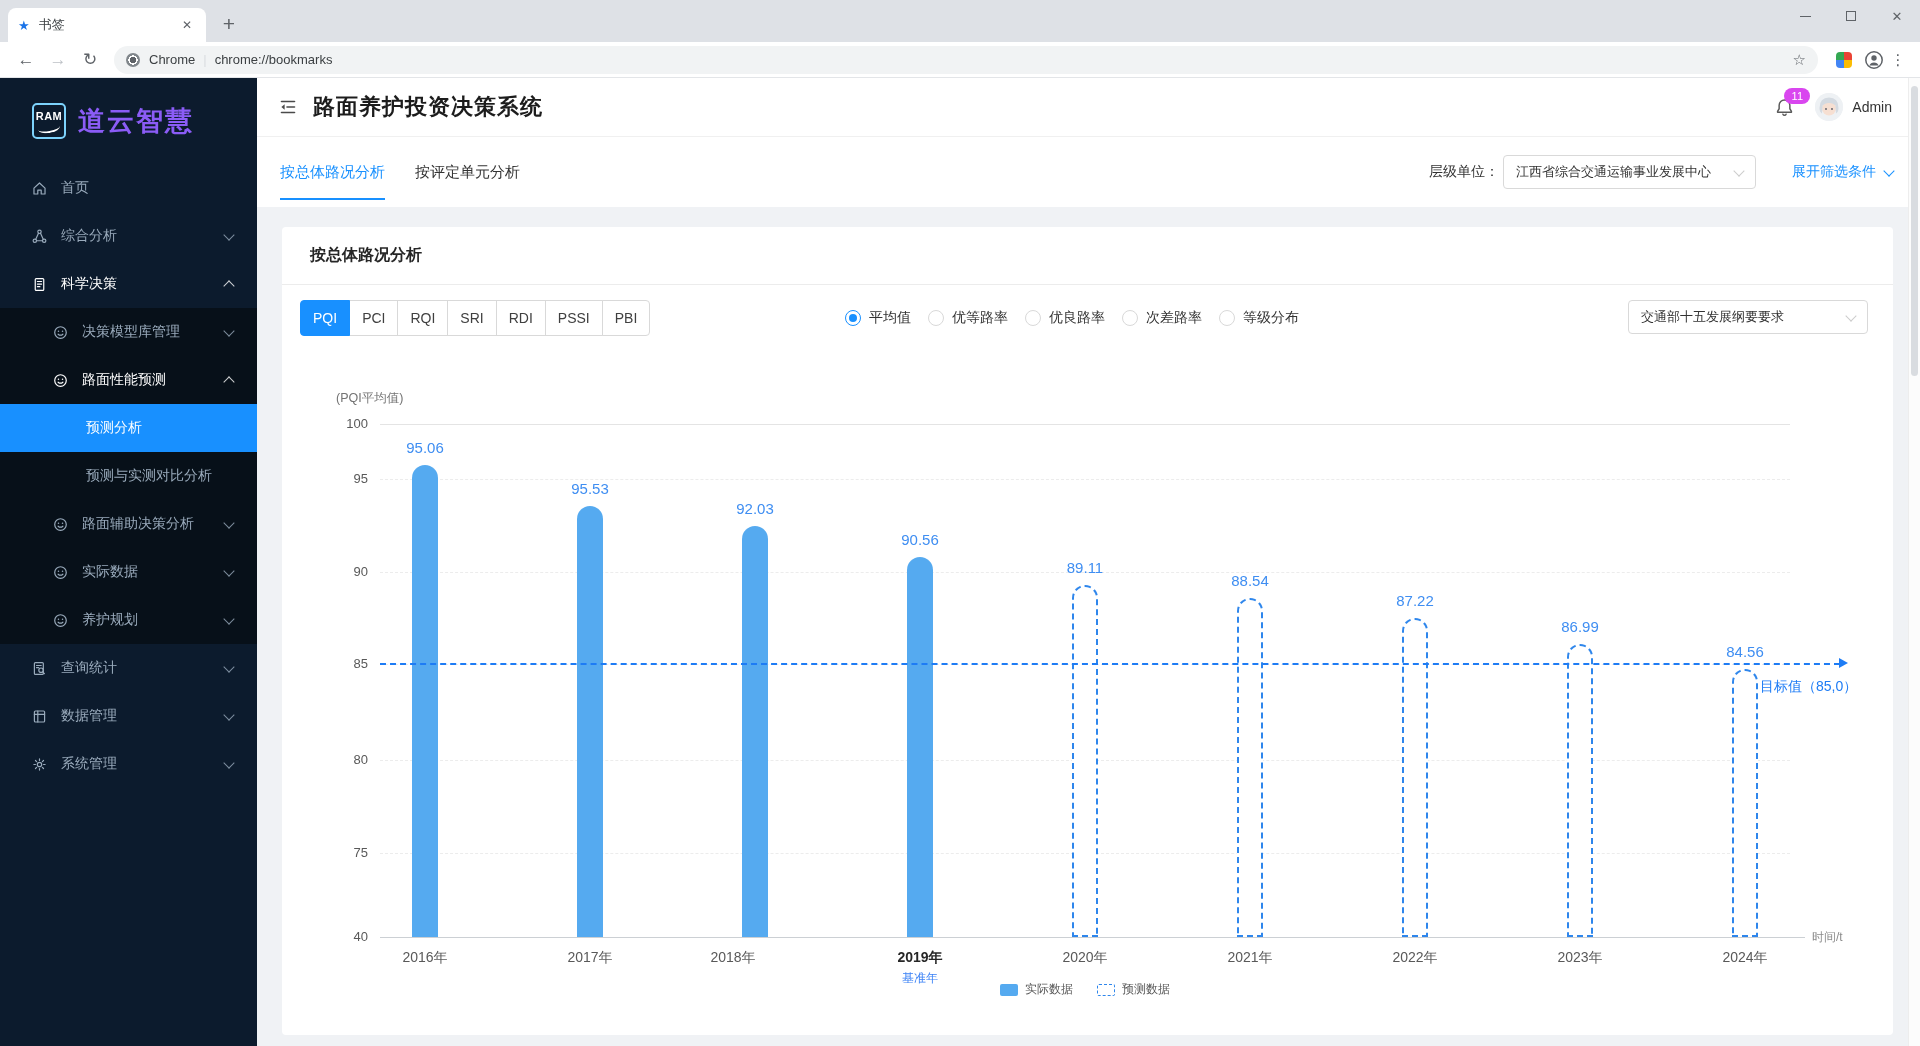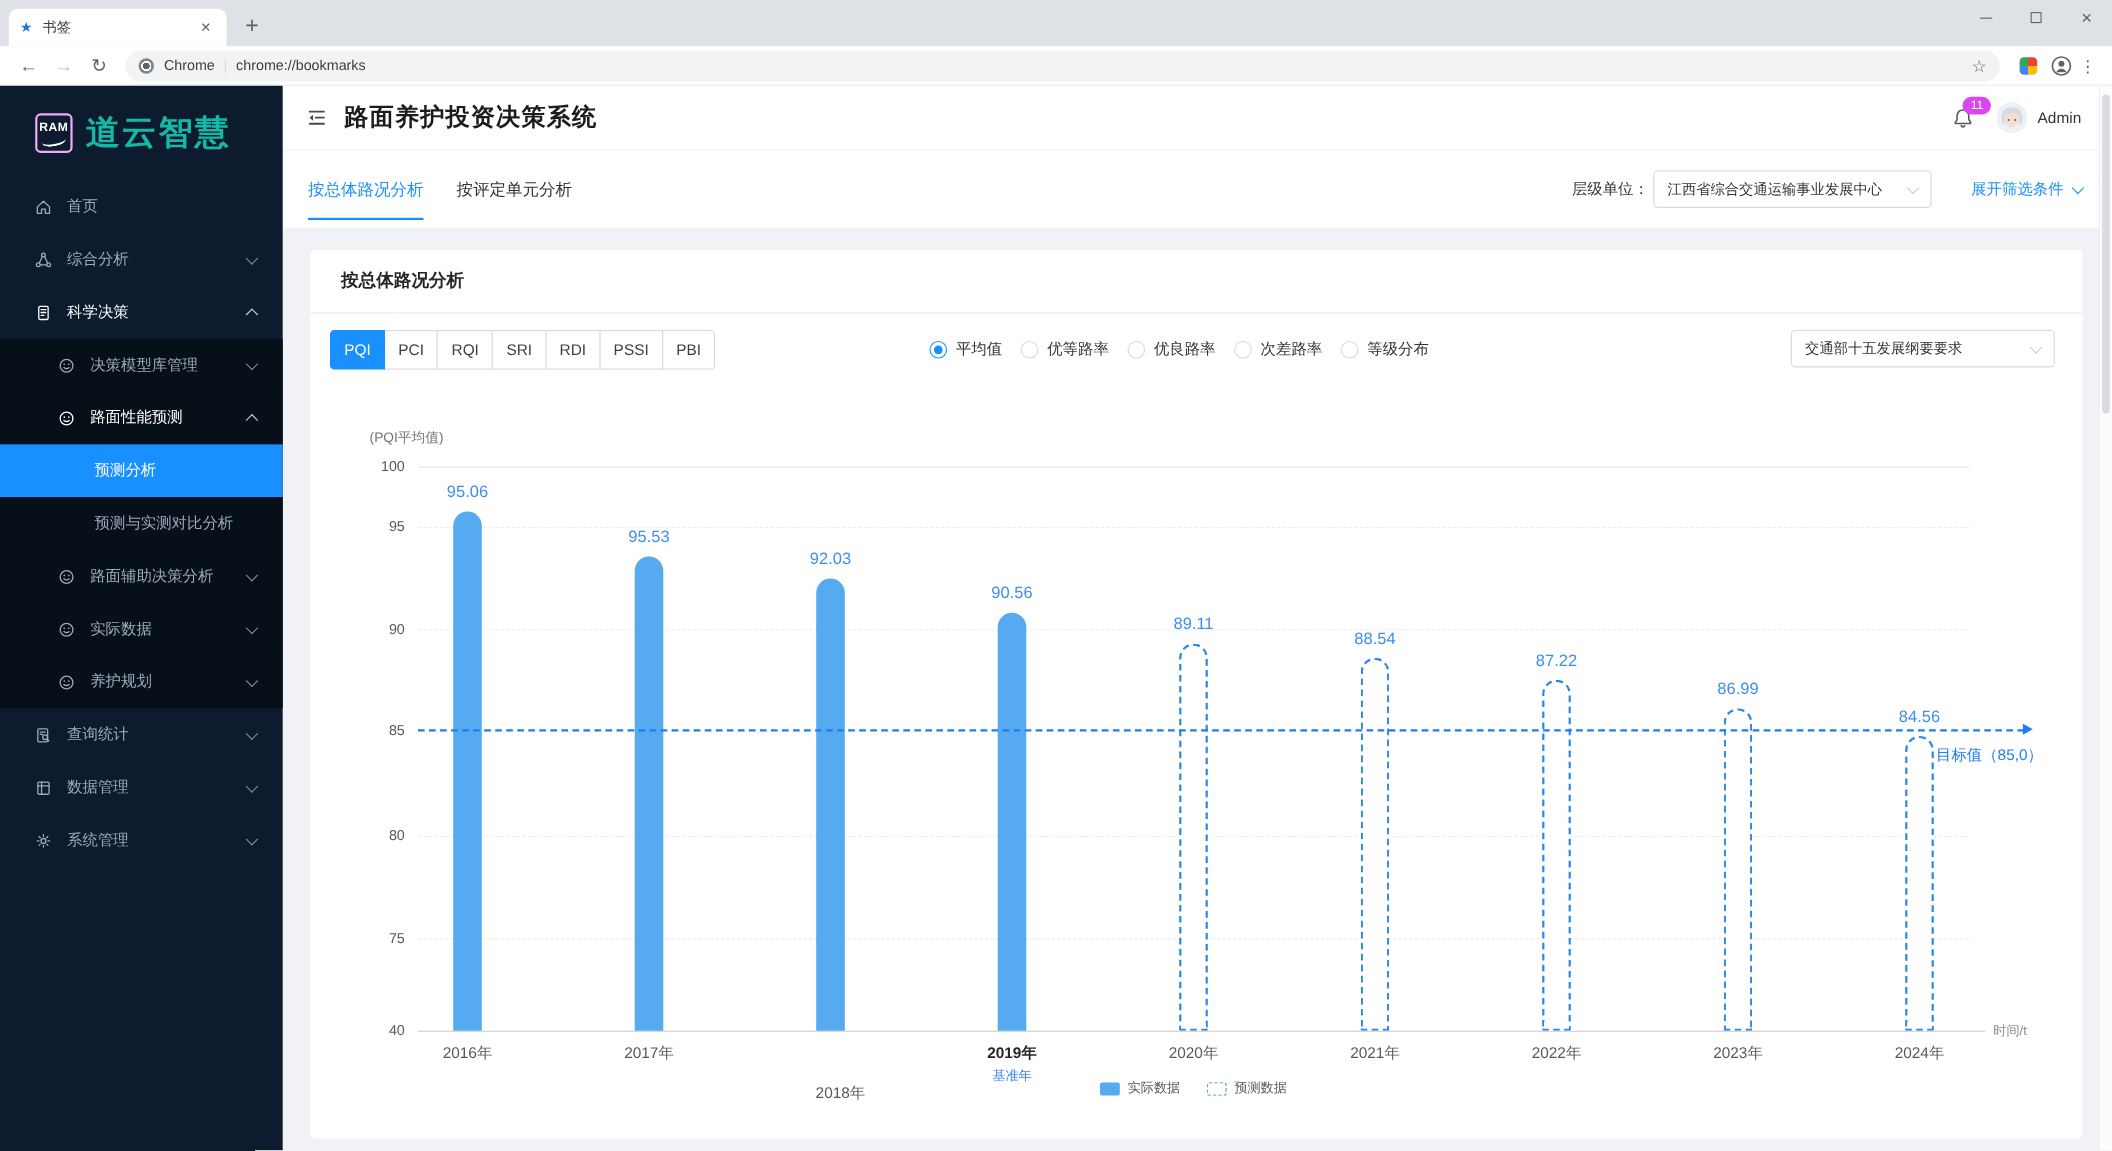--- a/index.html
+++ b/index.html
@@ -32,26 +32,26 @@
   .omni-url{font-size:13px;color:#3c4043;}
   .omni-star{margin-left:auto;font-size:15px;color:#5f6368;}
   .ext-ic{width:16px;height:16px;border-radius:4px;margin:0 10px;background:#4285f4;
           background:conic-gradient(#ea4335 0 25%,#fbbc04 0 50%,#4285f4 0 75%,#34a853 0);}
   .tb-right{display:flex;align-items:center;}
   .dots{font-size:15px;color:#5f6368;width:24px;text-align:center;}
   
   .shell{display:flex;height:968px;}
   .sidebar{width:257px;background:#0c1b2d;flex:none;position:relative;}
   .logo{height:86px;display:flex;align-items:center;padding-left:32px;}
-  .logo-badge{width:34px;height:36px;border:2px solid #f0abfc;border-radius:5px;color:#fff;
+  .logo-badge{width:34px;height:36px;border:2px solid #7dd3fc;border-radius:5px;color:#fff;
               font-size:11px;font-weight:700;display:flex;flex-direction:column;align-items:center;
               justify-content:center;box-sizing:border-box;letter-spacing:.5px;}
   .logo-badge i{display:block;width:22px;height:8px;border-bottom:2px solid #fff;border-radius:50%;
                 transform:rotate(-10deg);margin-top:1px;}
-  .logo-text{color:#14b8a6;font-size:31px;font-weight:700;margin-left:12px;letter-spacing:2px;white-space:nowrap;}
+  .logo-text{color:#8b5cf6;font-size:27px;font-weight:700;margin-left:12px;letter-spacing:2px;white-space:nowrap;}
   .side-item{height:48px;display:flex;align-items:center;position:relative;color:#9aabbc;
              font-size:14px;cursor:pointer;white-space:nowrap;}
   .side-item .ic{display:flex;margin-right:13px;}
   .lvl1{padding-left:31px;}
   .lvl2{padding-left:52px;}
   .lvl3{padding-left:86px;}
   .grp{background:#071019;}
   .side-item.on{color:#fff;}
   .side-item.sel{background:#1890ff;color:#fff;}
   .chev{position:absolute;right:24px;width:7px;height:7px;border-right:1.4px solid currentColor;
@@ -436,21 +436,21 @@
               <div class="abs axisline" style="left: 98px; top: 710px; width: 1425px;"></div>
               <div class="abs xunit" style="left: 1530px; top: 702px;">时间/t</div>
               <div class="abs bar solid" style="left: 130px; top: 238.04px; width: 26px; height: 471.96px;"></div>
               <div class="abs vlabel" style="left: 101px; top: 212.04px;">95.06</div>
               <div class="abs xlabel" style="left: 95px; top: 722px;">2016年</div>
               <div class="abs bar solid" style="left: 295px; top: 279.08px; width: 26px; height: 430.92px;"></div>
               <div class="abs vlabel" style="left: 266px; top: 253.08px;">95.53</div>
               <div class="abs xlabel" style="left: 260px; top: 722px;">2017年</div>
               <div class="abs bar solid" style="left: 460px; top: 299.087px; width: 26px; height: 410.913px;"></div>
               <div class="abs vlabel" style="left: 431px; top: 273.087px;">92.03</div>
-              <div class="abs xlabel" style="left: 434px; top: 722px; margin-top: 36px;">2018年</div>
+              <div class="abs xlabel" style="left: 403px; top: 722px;">2018年</div>
               <div class="abs bar solid" style="left: 625px; top: 329.867px; width: 26px; height: 380.133px;"></div>
               <div class="abs vlabel" style="left: 596px; top: 303.867px;">90.56</div>
               <div class="abs xlabel base" style="left: 590px; top: 722px;">2019年</div>
               <div class="abs basenote" style="left: 590px; top: 743px;">基准年</div>
               <div class="abs bar dash" style="left: 790px; top: 358.082px; width: 26px; height: 351.918px;"></div>
               <div class="abs vlabel" style="left: 761px; top: 332.082px;">89.11</div>
               <div class="abs xlabel" style="left: 755px; top: 722px;">2020年</div>
               <div class="abs bar dash" style="left: 955px; top: 370.907px; width: 26px; height: 339.093px;"></div>
               <div class="abs vlabel" style="left: 926px; top: 344.907px;">88.54</div>
               <div class="abs xlabel" style="left: 920px; top: 722px;">2021年</div>

